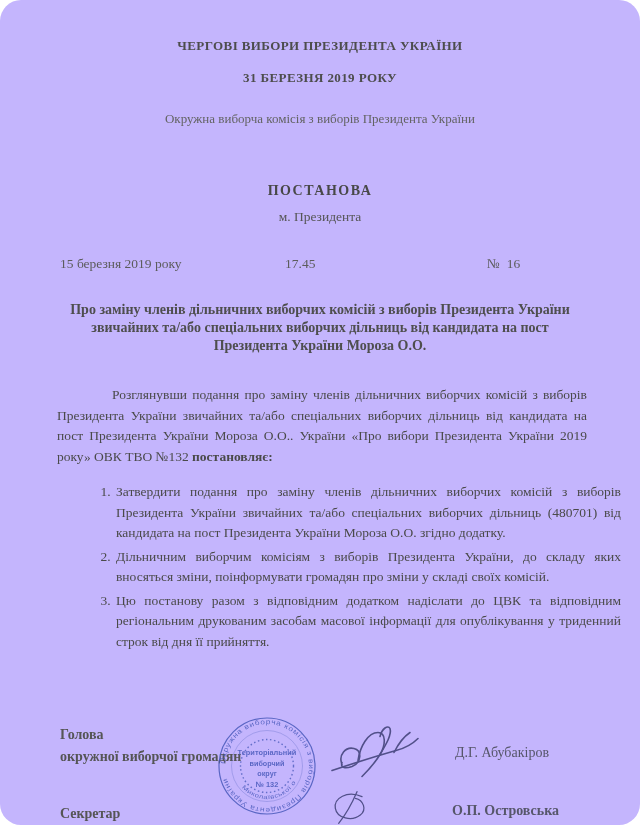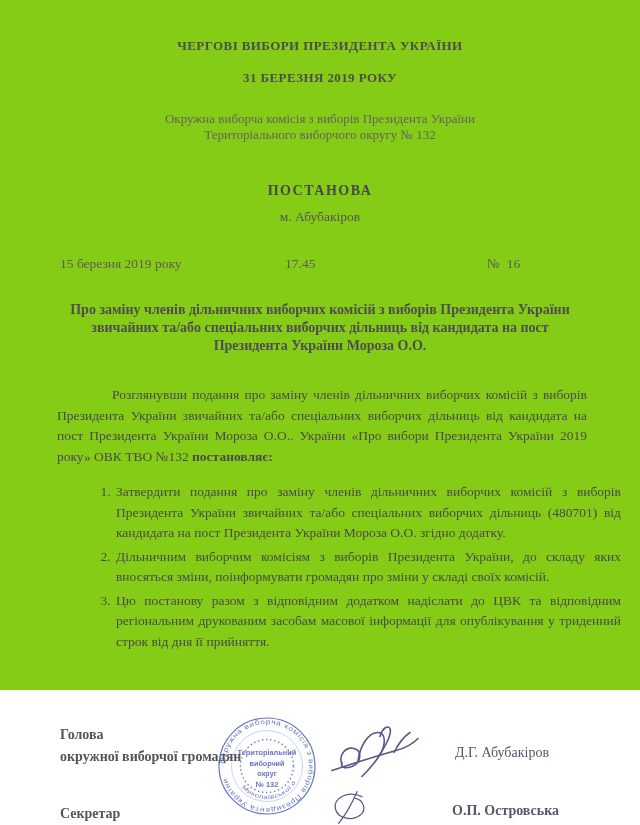--- a/index.html
+++ b/index.html
@@ -1,21 +1,21 @@
 <!DOCTYPE html>
 <html><head>
 <meta charset="utf-8">
 <style>
   html,body{margin:0;padding:0;}
   body{
     width:640px;height:825px;background:#ffffff;overflow:hidden;
     font-family:"Liberation Serif","DejaVu Serif",serif;
     color:#4a4a4a;
   }
-  .page{position:relative;width:640px;height:690px;background:#84cc16;}
+  .page{position:relative;width:640px;height:825px;background:#c4b5fd;border-radius:21px;}
   .txt{position:absolute;filter:blur(0.3px);}
   .center{left:0;width:640px;text-align:center;}
   .bold{font-weight:bold;}
   .hdr{font-size:13px;font-weight:bold;letter-spacing:.4px;color:#4d4d4d;}
   .comm{font-size:13px;color:#636363;}
   .doctype{font-size:14px;font-weight:bold;letter-spacing:1.5px;color:#484848;}
   .city{font-size:13.5px;color:#555;}
   .metarow{font-size:13.5px;color:#5c5c5c;white-space:pre;}
   .title{font-size:14px;font-weight:bold;color:#4e4e4e;line-height:18px;}
   .para{
@@ -39,24 +39,23 @@
 </style>
 </head>
 <body>
 
 <div class="page">
 
   <div class="txt center hdr" style="top:38px;">ЧЕРГОВІ ВИБОРИ ПРЕЗИДЕНТА УКРАЇНИ</div>
   <div class="txt center hdr" style="top:70px;">31 БЕРЕЗНЯ 2019 РОКУ</div>
 
   <div class="txt center comm" style="top:111px;">Окружна виборча комісія з виборів Президента України</div>
-  <div class="txt center comm" style="top:127px;">Територіального виборчого округу № 132</div>
 
   <div class="txt center doctype" style="top:183px;">ПОСТАНОВА</div>
-  <div class="txt center city" style="top:209px;">м. Абубакіров</div>
+  <div class="txt center city" style="top:209px;">м. Президента</div>
 
   <div class="txt metarow" style="top:256px;left:60px;">15 березня 2019 року</div>
   <div class="txt metarow" style="top:256px;left:285px;">17.45</div>
   <div class="txt metarow" style="top:256px;left:487px;">№  16</div>
 
   <div class="txt center title" style="top:301px;">Про заміну членів дільничних виборчих комісій з виборів Президента України</div>
   <div class="txt center title" style="top:319px;">звичайних та/або спеціальних виборчих дільниць від кандидата на пост</div>
   <div class="txt center title" style="top:337px;">Президента України Мороза О.О.</div>
 
   <div class="txt para" style="top:385px;"><span class="indent"></span><span>Розглянувши подання про заміну членів дільничних виборчих комісій з виборів Президента України звичайних та/або спеціальних виборчих дільниць від кандидата на пост Президента України Мороза О.О.. України «Про вибори Президента України 2019 року» ОВК ТВО №132 </span><span class="bold">постановляє:</span></div>

